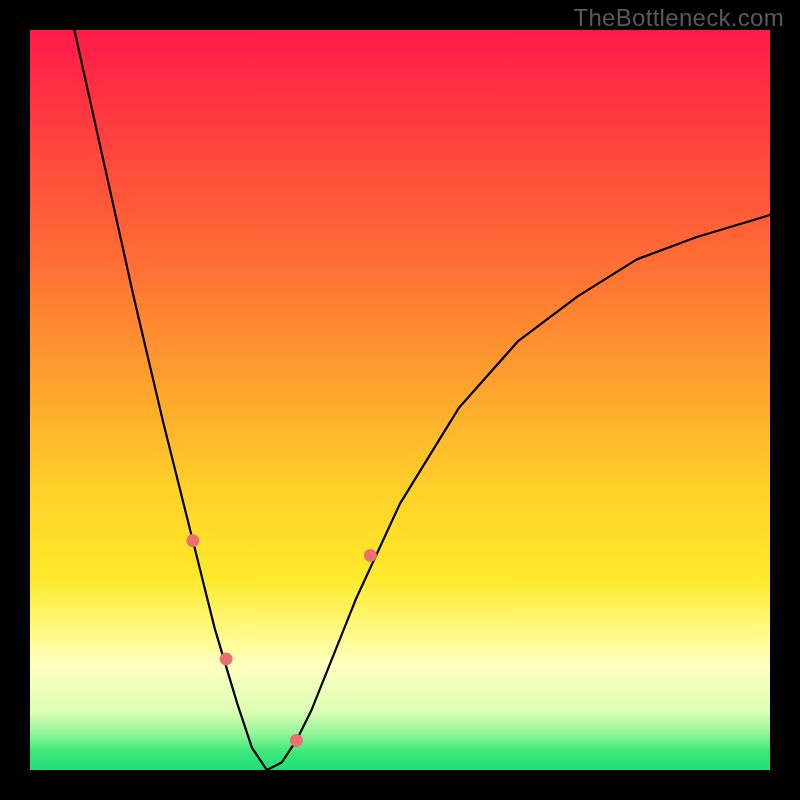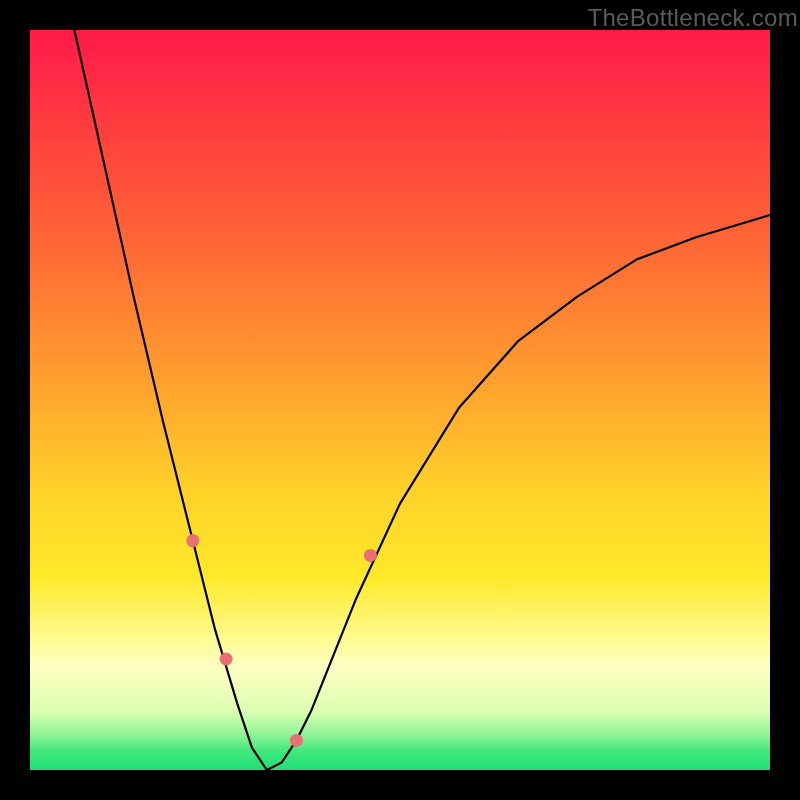--- a/index.html
+++ b/index.html
@@ -13,21 +13,21 @@
   }
   .outer {
     position: relative;
     width: 800px;
     height: 800px;
     background: #000;
   }
   .watermark {
     position: absolute;
     top: 4px;
-    right: 2px;
+    right: 16px;
     color: #5a5a5a;
     font-size: 24px;
     font-weight: 500;
     letter-spacing: 0.3px;
     z-index: 50;
   }
   .plot-frame {
     position: absolute;
     left: 30px;
     top: 30px;

